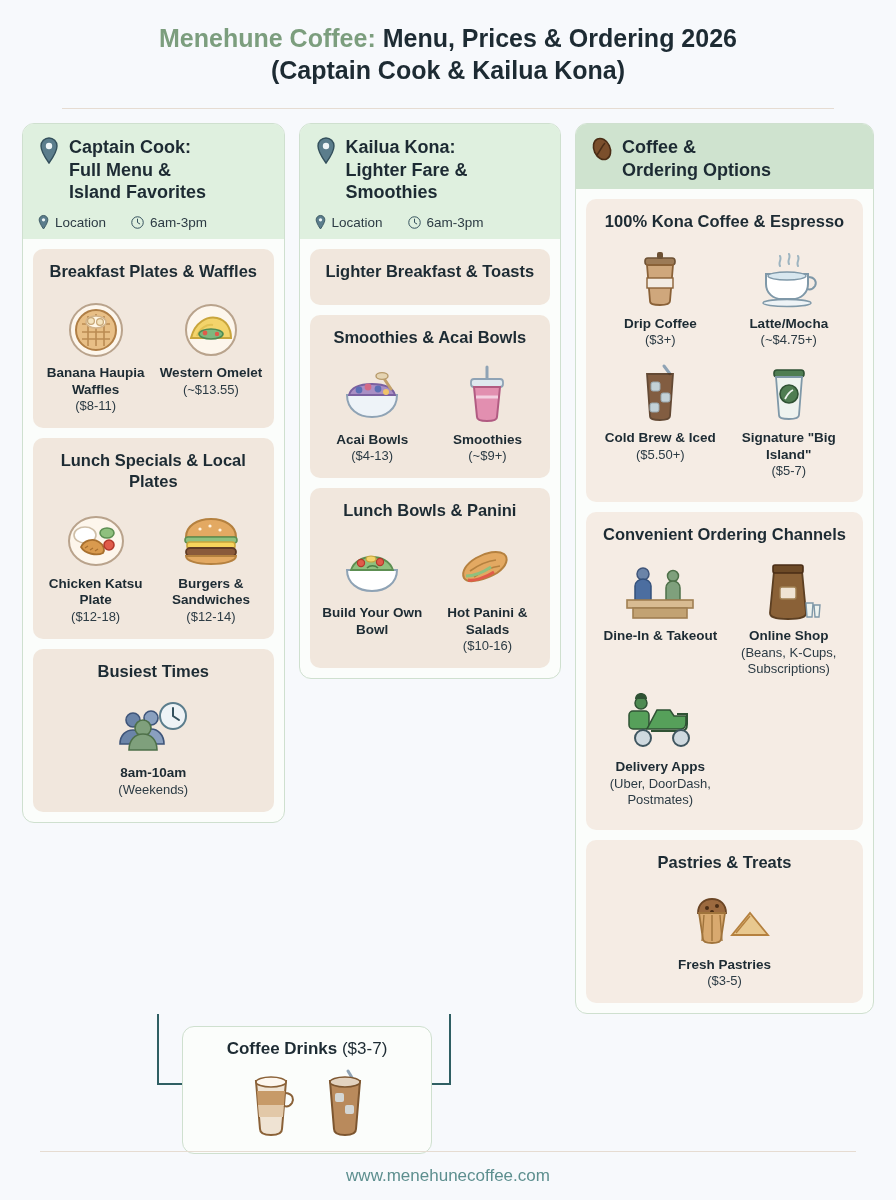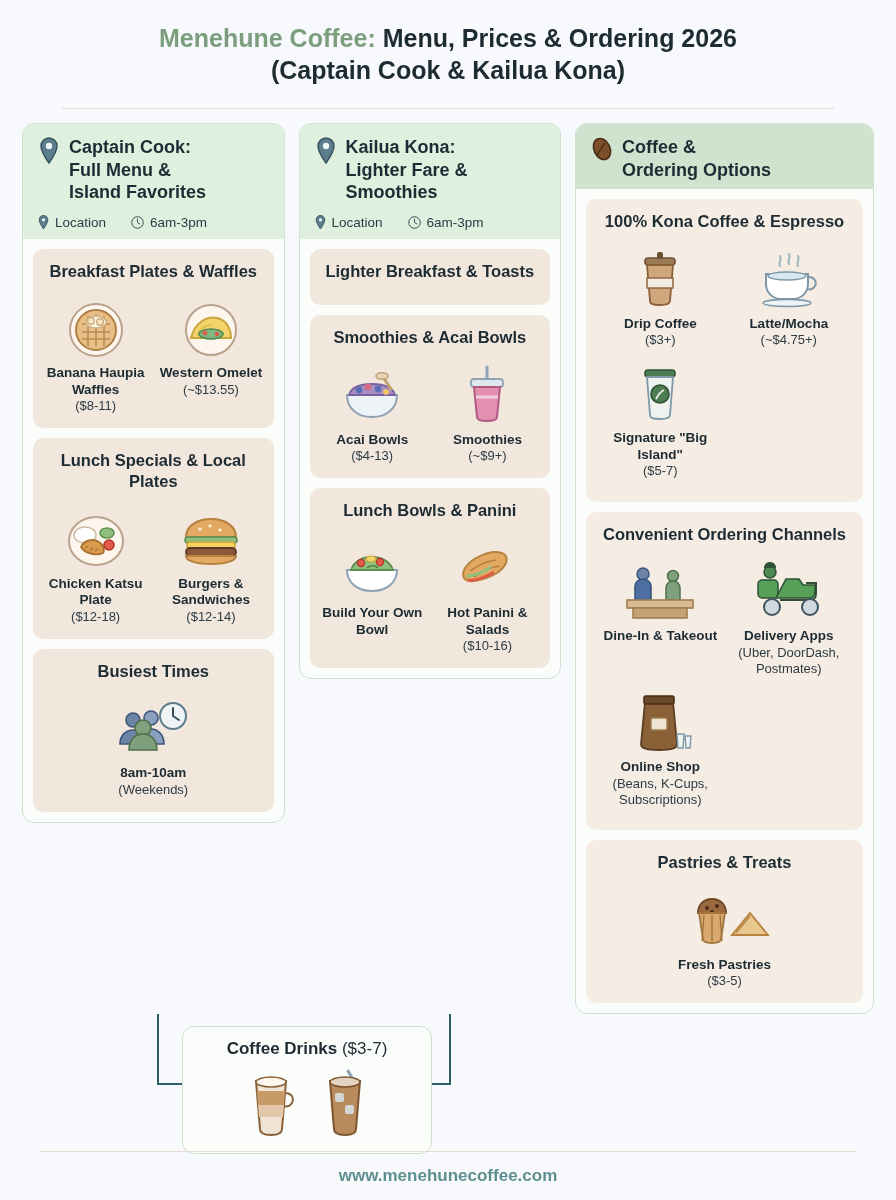--- a/index.html
+++ b/index.html
@@ -72,21 +72,21 @@
   .bottom-wrap { position:relative; height: 200px; }
   .coffee-box {
     position:absolute; left: 160px; top: 12px; width: 250px;
     border:1.6px solid #cfe0cf; border-radius:12px; background:#fbfdfb;
     text-align:center; padding: 12px 10px 14px;
   }
   .coffee-box h3 { margin:0 0 6px; font-size:17px; font-weight:bold; color:#1d2b33; }
   .coffee-box h3 span.price { font-weight:normal; }
   .coffee-glyphs { display:flex; justify-content:center; gap:14px; margin-top:4px; }
 
-  .footer { position:absolute; left:0; right:0; bottom: 0; text-align:center;font-weight:bold; }
+  .footer { position:absolute; left:0; right:0; bottom: 0; text-align:center; }
   .footer .fhr { height:1px; background:#e6dcd2; margin: 0 40px 14px; }
   .footer a { color:#5d8f8f; font-size:17px; text-decoration:none; }
 
   svg { display:block; }
 </style>
 </head>
 <body>
 
 <div class="page">
 
@@ -376,20 +376,33 @@
                   <ellipse cx="33" cy="30" rx="19" ry="4" fill="#d8e7ef" stroke="#7f98a8" stroke-width="1.4"></ellipse>
                   <ellipse cx="14" cy="57" rx="24" ry="3.5" fill="#eef3f6" stroke="#7f98a8" stroke-width="1.4" transform="translate(19,0)"></ellipse>
                 </svg>
               </div>
               <div class="lbl">Latte/Mocha</div>
               <div class="sub">(~$4.75+)</div>
             </div>
             <div class="item">
               <div class="glyph">
                 <svg width="60" height="66" viewBox="0 0 60 66">
+                  <path d="M34 6l6 8" stroke="#8fa3b5" stroke-width="3" stroke-linecap="round"></path>
+                  <path d="M17 14h26l-3 42c0 3-3 4-10 4s-10-1-10-4z" fill="#6f4525" stroke="#4a2d16" stroke-width="1.8" opacity=".85"></path>
+                  <rect x="21" y="22" width="9" height="9" rx="2" fill="#cfe6f2" opacity=".85" stroke="#9db4c0"></rect>
+                  <rect x="31" y="33" width="9" height="9" rx="2" fill="#cfe6f2" opacity=".85" stroke="#9db4c0"></rect>
+                  <rect x="20" y="43" width="9" height="9" rx="2" fill="#cfe6f2" opacity=".85" stroke="#9db4c0"></rect>
+                </svg>
+              </div>
+              <div class="lbl">Cold Brew &amp; Iced</div>
+              <div class="sub">($5.50+)</div>
+            </div>
+            <div class="item">
+              <div class="glyph">
+                <svg width="60" height="66" viewBox="0 0 60 66">
                   <rect x="15" y="10" width="30" height="7" rx="3" fill="#4f7d52" stroke="#2f5234" stroke-width="1.6"></rect>
                   <path d="M17 17h26l-3 38c0 3-3 4-10 4s-10-1-10-4z" fill="#eef3ef" stroke="#7f98a8" stroke-width="1.8"></path>
                   <circle cx="30" cy="34" r="9" fill="#4f7d52" stroke="#2f5234" stroke-width="1.6"></circle>
                   <path d="M26 39c2-4 4-7 8-9" stroke="#eef3ef" stroke-width="1.8" fill="none"></path>
                 </svg>
               </div>
               <div class="lbl">Signature "Big Island"</div>
               <div class="sub">($5-7)</div>
             </div>
           </div>
@@ -404,47 +417,47 @@
                   <circle cx="26" cy="14" r="6" fill="#6b84a8" stroke="#3f557a" stroke-width="1.5"></circle>
                   <path d="M18 40V26c0-4 4-7 8-7s8 3 8 7v14z" fill="#4c6ea0" stroke="#33507a" stroke-width="1.5"></path>
                   <circle cx="56" cy="16" r="5.5" fill="#7fa07c" stroke="#4e7049" stroke-width="1.5"></circle>
                   <path d="M49 40V28c0-4 3-7 7-7s7 3 7 7v12z" fill="#7fa07c" stroke="#4e7049" stroke-width="1.5"></path>
                   <rect x="10" y="40" width="66" height="8" fill="#d8bb92" stroke="#a07f52" stroke-width="1.6"></rect>
                   <rect x="16" y="48" width="54" height="10" fill="#c2a273" stroke="#a07f52" stroke-width="1.6"></rect>
                 </svg>
               </div>
               <div class="lbl">Dine-In &amp; Takeout</div>
               <div class="sub"></div>
+            </div>
+            <div class="item">
+              <div class="glyph">
+                <svg width="70" height="64" viewBox="0 0 70 64">
+                  <path d="M20 12h28l4 42c0 4-4 6-18 6s-18-2-18-6z" fill="#8a6137" stroke="#5c3f22" stroke-width="1.8"></path>
+                  <rect x="19" y="6" width="30" height="8" rx="2" fill="#6d4a27" stroke="#4a2d16" stroke-width="1.6"></rect>
+                  <rect x="26" y="28" width="16" height="12" rx="2" fill="#efe3d3" stroke="#a07f52" stroke-width="1.4"></rect>
+                  <path d="M52 44h7l-1 14h-5zM60 46h6l-1 12h-4z" fill="#eef3ef" stroke="#7f98a8" stroke-width="1.4"></path>
+                </svg>
+              </div>
+              <div class="lbl">Online Shop</div>
+              <div class="sub">(Beans, K-Cups, Subscriptions)</div>
             </div>
             <div class="item">
               <div class="glyph">
                 <svg width="86" height="62" viewBox="0 0 86 62">
                   <circle cx="24" cy="12" r="6" fill="#4e8a52" stroke="#2f5234" stroke-width="1.5"></circle>
                   <path d="M18 8c0-4 3-6 6-6s6 2 6 6z" fill="#2f5234"></path>
                   <rect x="12" y="20" width="20" height="18" rx="4" fill="#56a05a" stroke="#2f5234" stroke-width="1.5"></rect>
                   <path d="M34 40h30c4 0 6-3 6-7V23h-10" fill="none" stroke="#2f5234" stroke-width="2"></path>
                   <path d="M30 38h34c3 0 5-3 5-7v-6h-12l-4-6H40z" fill="#56a05a" stroke="#2f5234" stroke-width="1.6"></path>
                   <circle cx="26" cy="47" r="8" fill="#cfd9df" stroke="#3f555f" stroke-width="2"></circle>
                   <circle cx="64" cy="47" r="8" fill="#cfd9df" stroke="#3f555f" stroke-width="2"></circle>
                 </svg>
               </div>
               <div class="lbl">Delivery Apps</div>
               <div class="sub">(Uber, DoorDash, Postmates)</div>
-            </div>
-            <div class="item">
-              <div class="glyph">
-                <svg width="70" height="64" viewBox="0 0 70 64">
-                  <path d="M20 12h28l4 42c0 4-4 6-18 6s-18-2-18-6z" fill="#8a6137" stroke="#5c3f22" stroke-width="1.8"></path>
-                  <rect x="19" y="6" width="30" height="8" rx="2" fill="#6d4a27" stroke="#4a2d16" stroke-width="1.6"></rect>
-                  <rect x="26" y="28" width="16" height="12" rx="2" fill="#efe3d3" stroke="#a07f52" stroke-width="1.4"></rect>
-                  <path d="M52 44h7l-1 14h-5zM60 46h6l-1 12h-4z" fill="#eef3ef" stroke="#7f98a8" stroke-width="1.4"></path>
-                </svg>
-              </div>
-              <div class="lbl">Online Shop</div>
-              <div class="sub">(Beans, K-Cups, Subscriptions)</div>
             </div>
           </div>
         </div>
 
         <div class="section">
           <h3>Pastries &amp; Treats</h3>
           <div class="items">
             <div class="item single">
               <div class="glyph">
                 <svg width="110" height="74" viewBox="0 0 110 74">

